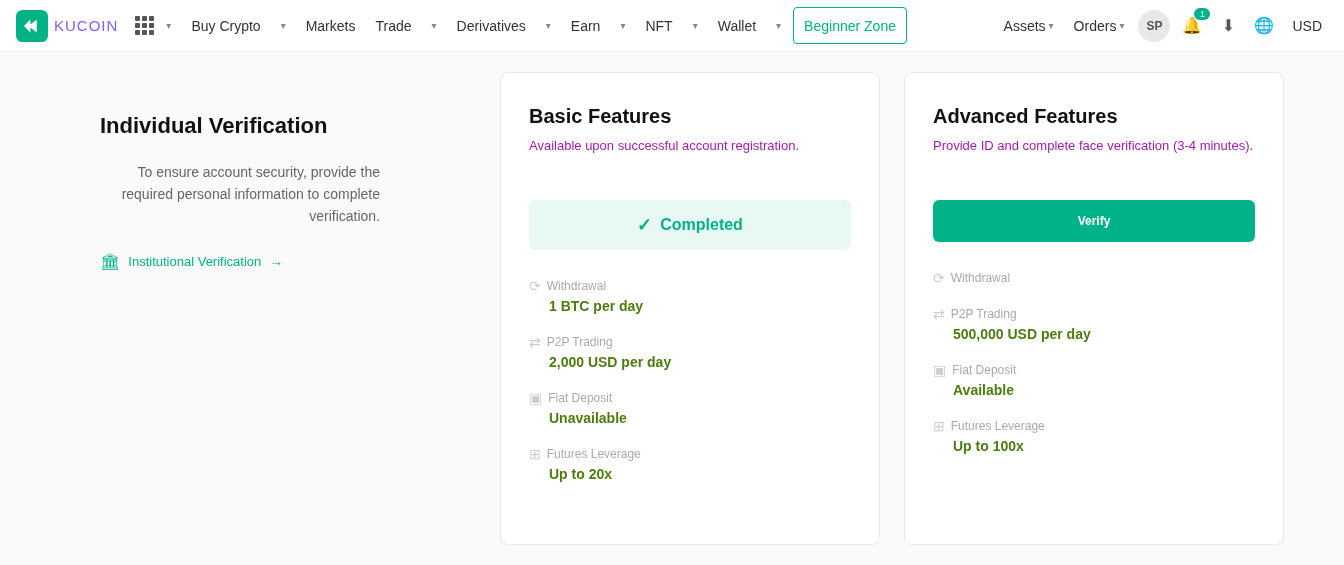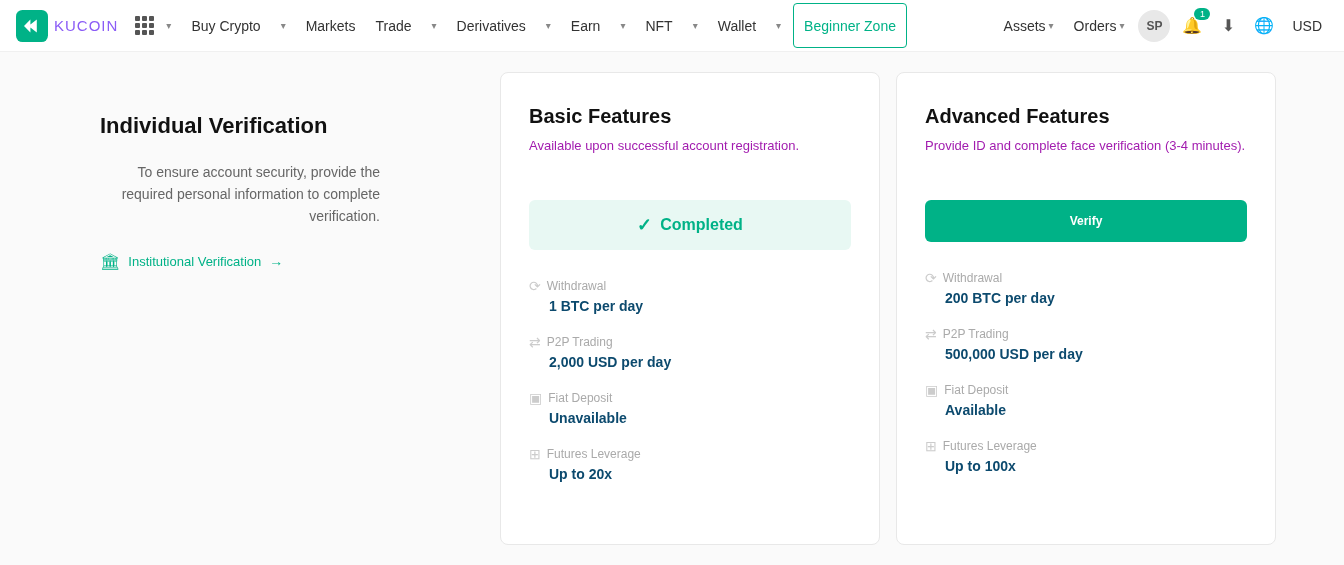--- a/index.html
+++ b/index.html
@@ -34,21 +34,21 @@
       cursor: pointer;
       font-size: 14px;
       font-weight: 500;
       color: #333;
       white-space: nowrap;
     }
     .nav-item.highlight {
       color: #00b287;
       border: 1px solid #00b287;
       border-radius: 4px;
-      height: 45px;
+      height: 37px;
       padding: 0 10px;
     }
     .nav-chevron {
       font-size: 10px;
       color: #888;
     }
     .navbar-right {
       margin-left: auto;
       display: flex;
       align-items: center;
@@ -144,21 +144,21 @@
     }
     .inst-icon {
       font-size: 16px;
     }
 
     
     .cards-area {
       display: flex;
       flex: 1;
       padding: 20px 20px 20px 0;
-      gap: 0;
+      gap: 8px;
     }
 
     .card {
       background: #fff;
       border: 1px solid #e8e8e8;
       border-radius: 8px;
       flex: 1;
       padding: 32px 28px;
       margin-right: 16px;
       max-width: 380px;
@@ -219,21 +219,21 @@
       font-size: 12px;
       color: #aaa;
       display: flex;
       align-items: center;
       gap: 6px;
       margin-bottom: 4px;
     }
     .feature-value {
       font-size: 14px;
       font-weight: 600;
-      color: #0c4a6e;
+      color: #4d7c0f;
       padding-left: 20px;
     }
     .feature-icon {
       font-size: 14px;
       color: #ccc;
     }
 
     
     .grid-icon {
       display: grid;
@@ -389,21 +389,20 @@
       <div class="card-subtitle">Provide ID and complete face verification (3-4 minutes).</div>
 
       <button class="btn-verify">Verify</button>
 
       
       <div class="feature-row">
         <div class="feature-label">
           <span class="feature-icon">⟳</span>
           <span>Withdrawal</span>
         </div>
-        <div class="feature-value">200 BTC per day</div>
       </div>
 
       <div class="feature-row">
         <div class="feature-label">
           <span class="feature-icon">⇄</span>
           <span>P2P Trading</span>
         </div>
         <div class="feature-value">500,000 USD per day</div>
       </div>
 

